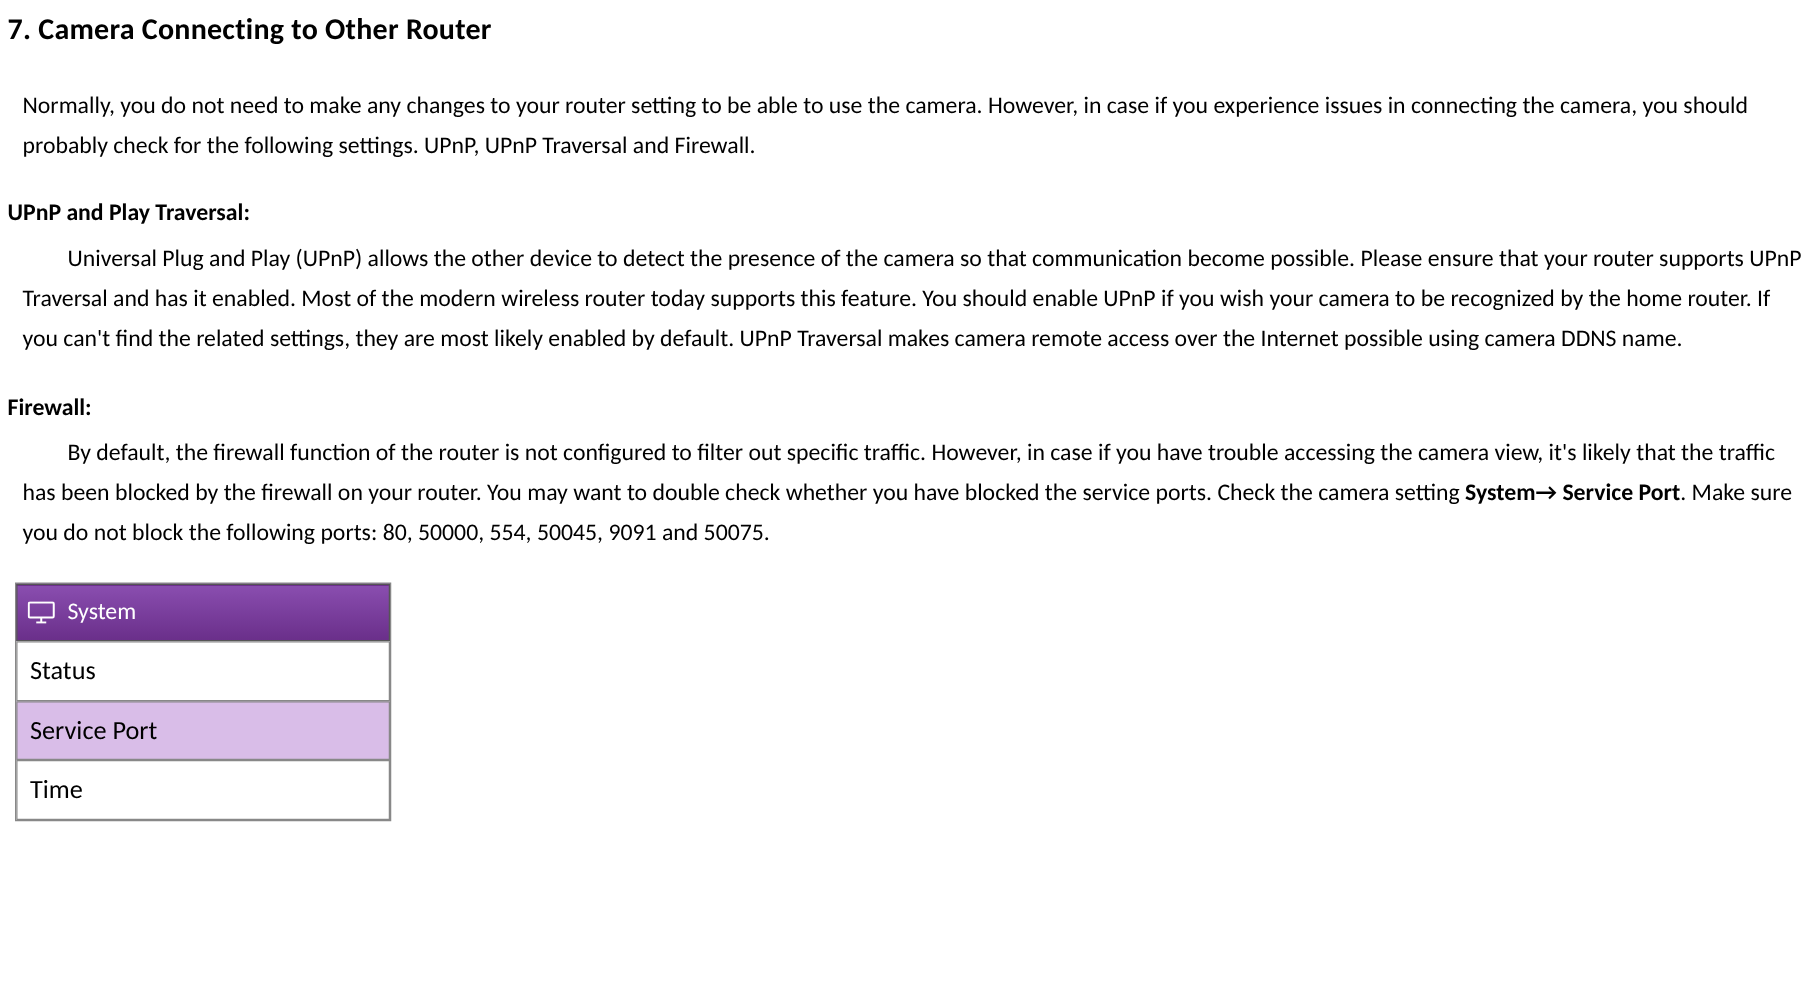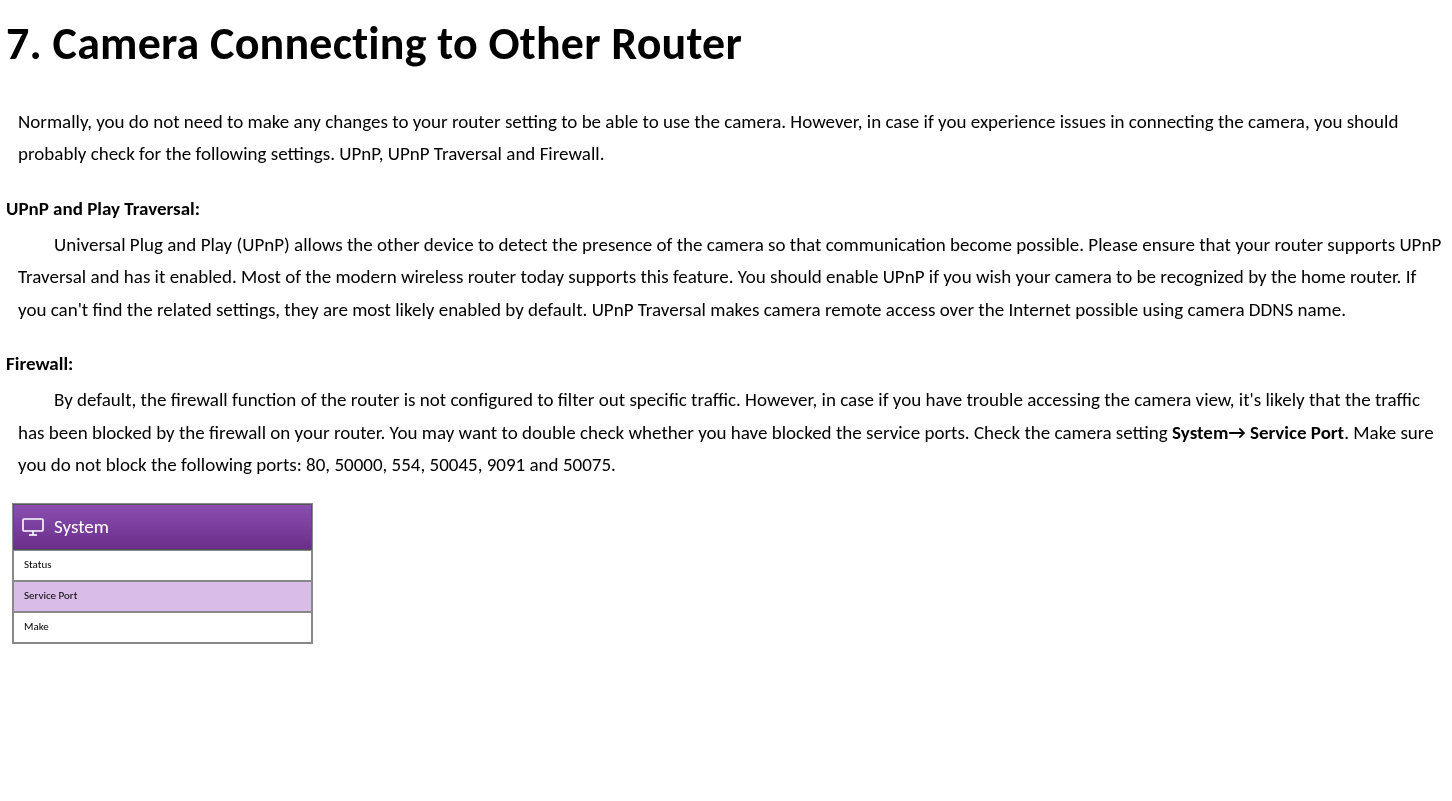--- a/index.html
+++ b/index.html
@@ -6,21 +6,21 @@
       font-family: Calibri, "Segoe UI", Arial, sans-serif;
       margin: 0;
       padding: 4px 6px;
       color: #000;
       font-size: 19px;
       line-height: 1.7;
       width: 1452px;
       box-sizing: border-box;
     }
     h1 {
-      font-size: 46px;
+      font-size: 24px;
       font-weight: bold;
       margin: 0 0 24px 0;
       letter-spacing: 0.2px;
     }
     p {
       margin: 0 0 22px 12px;
     }
     .subhead {
       font-weight: bold;
       margin: 0 0 4px 0;
@@ -52,21 +52,21 @@
       display: flex;
       align-items: center;
       gap: 10px;
     }
     .menu-header svg {
       flex-shrink: 0;
     }
     .menu-row {
       border: 1px solid #888;
       padding: 5px 10px;
-      font-size: 11px;
+      font-size: 21px;
       background: #fff;
     }
     .menu-row.selected {
       background: #d9bde8;
     }
   </style>
 </head>
 <body>
 
 <h1>7. Camera Connecting to Other Router</h1>
@@ -83,14 +83,14 @@
   <div class="menu-header">
     <svg width="22" height="18" viewBox="0 0 22 18">
       <rect x="1" y="1" width="20" height="12" rx="1" fill="none" stroke="#fff" stroke-width="1.6"></rect>
       <line x1="7" y1="17" x2="15" y2="17" stroke="#fff" stroke-width="1.6"></line>
       <line x1="11" y1="13" x2="11" y2="17" stroke="#fff" stroke-width="1.6"></line>
     </svg>
     <span>System</span>
   </div>
   <div class="menu-row">Status</div>
   <div class="menu-row selected">Service Port</div>
-  <div class="menu-row">Make</div>
+  <div class="menu-row">Time</div>
 </div>
 
 </body></html>

